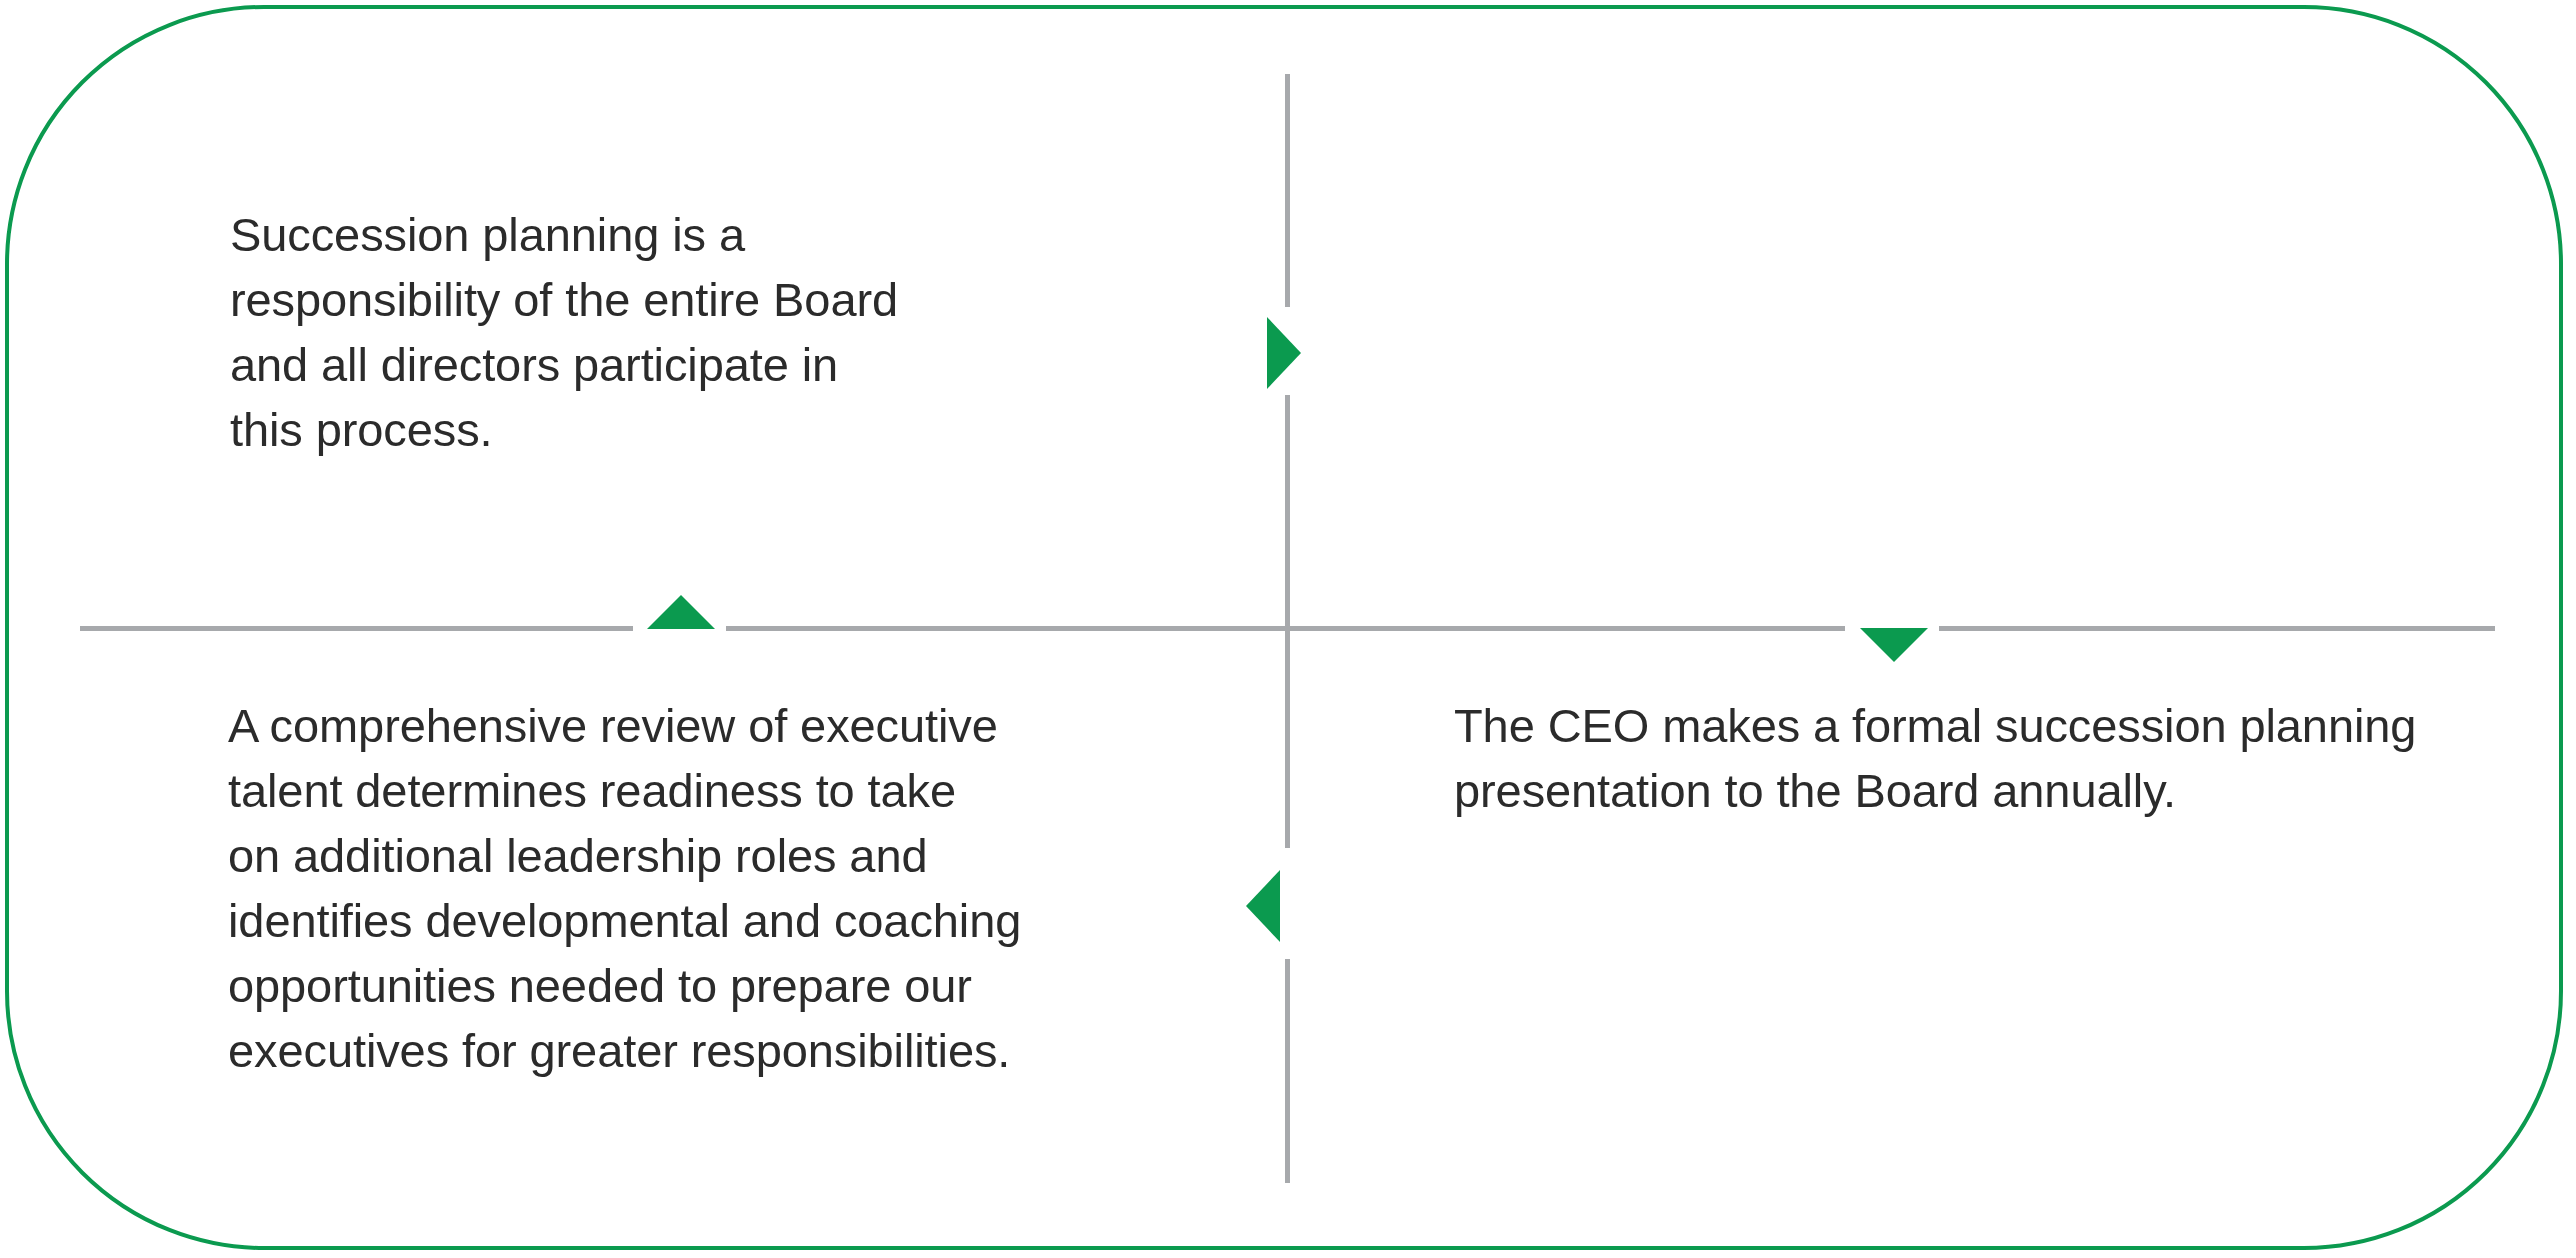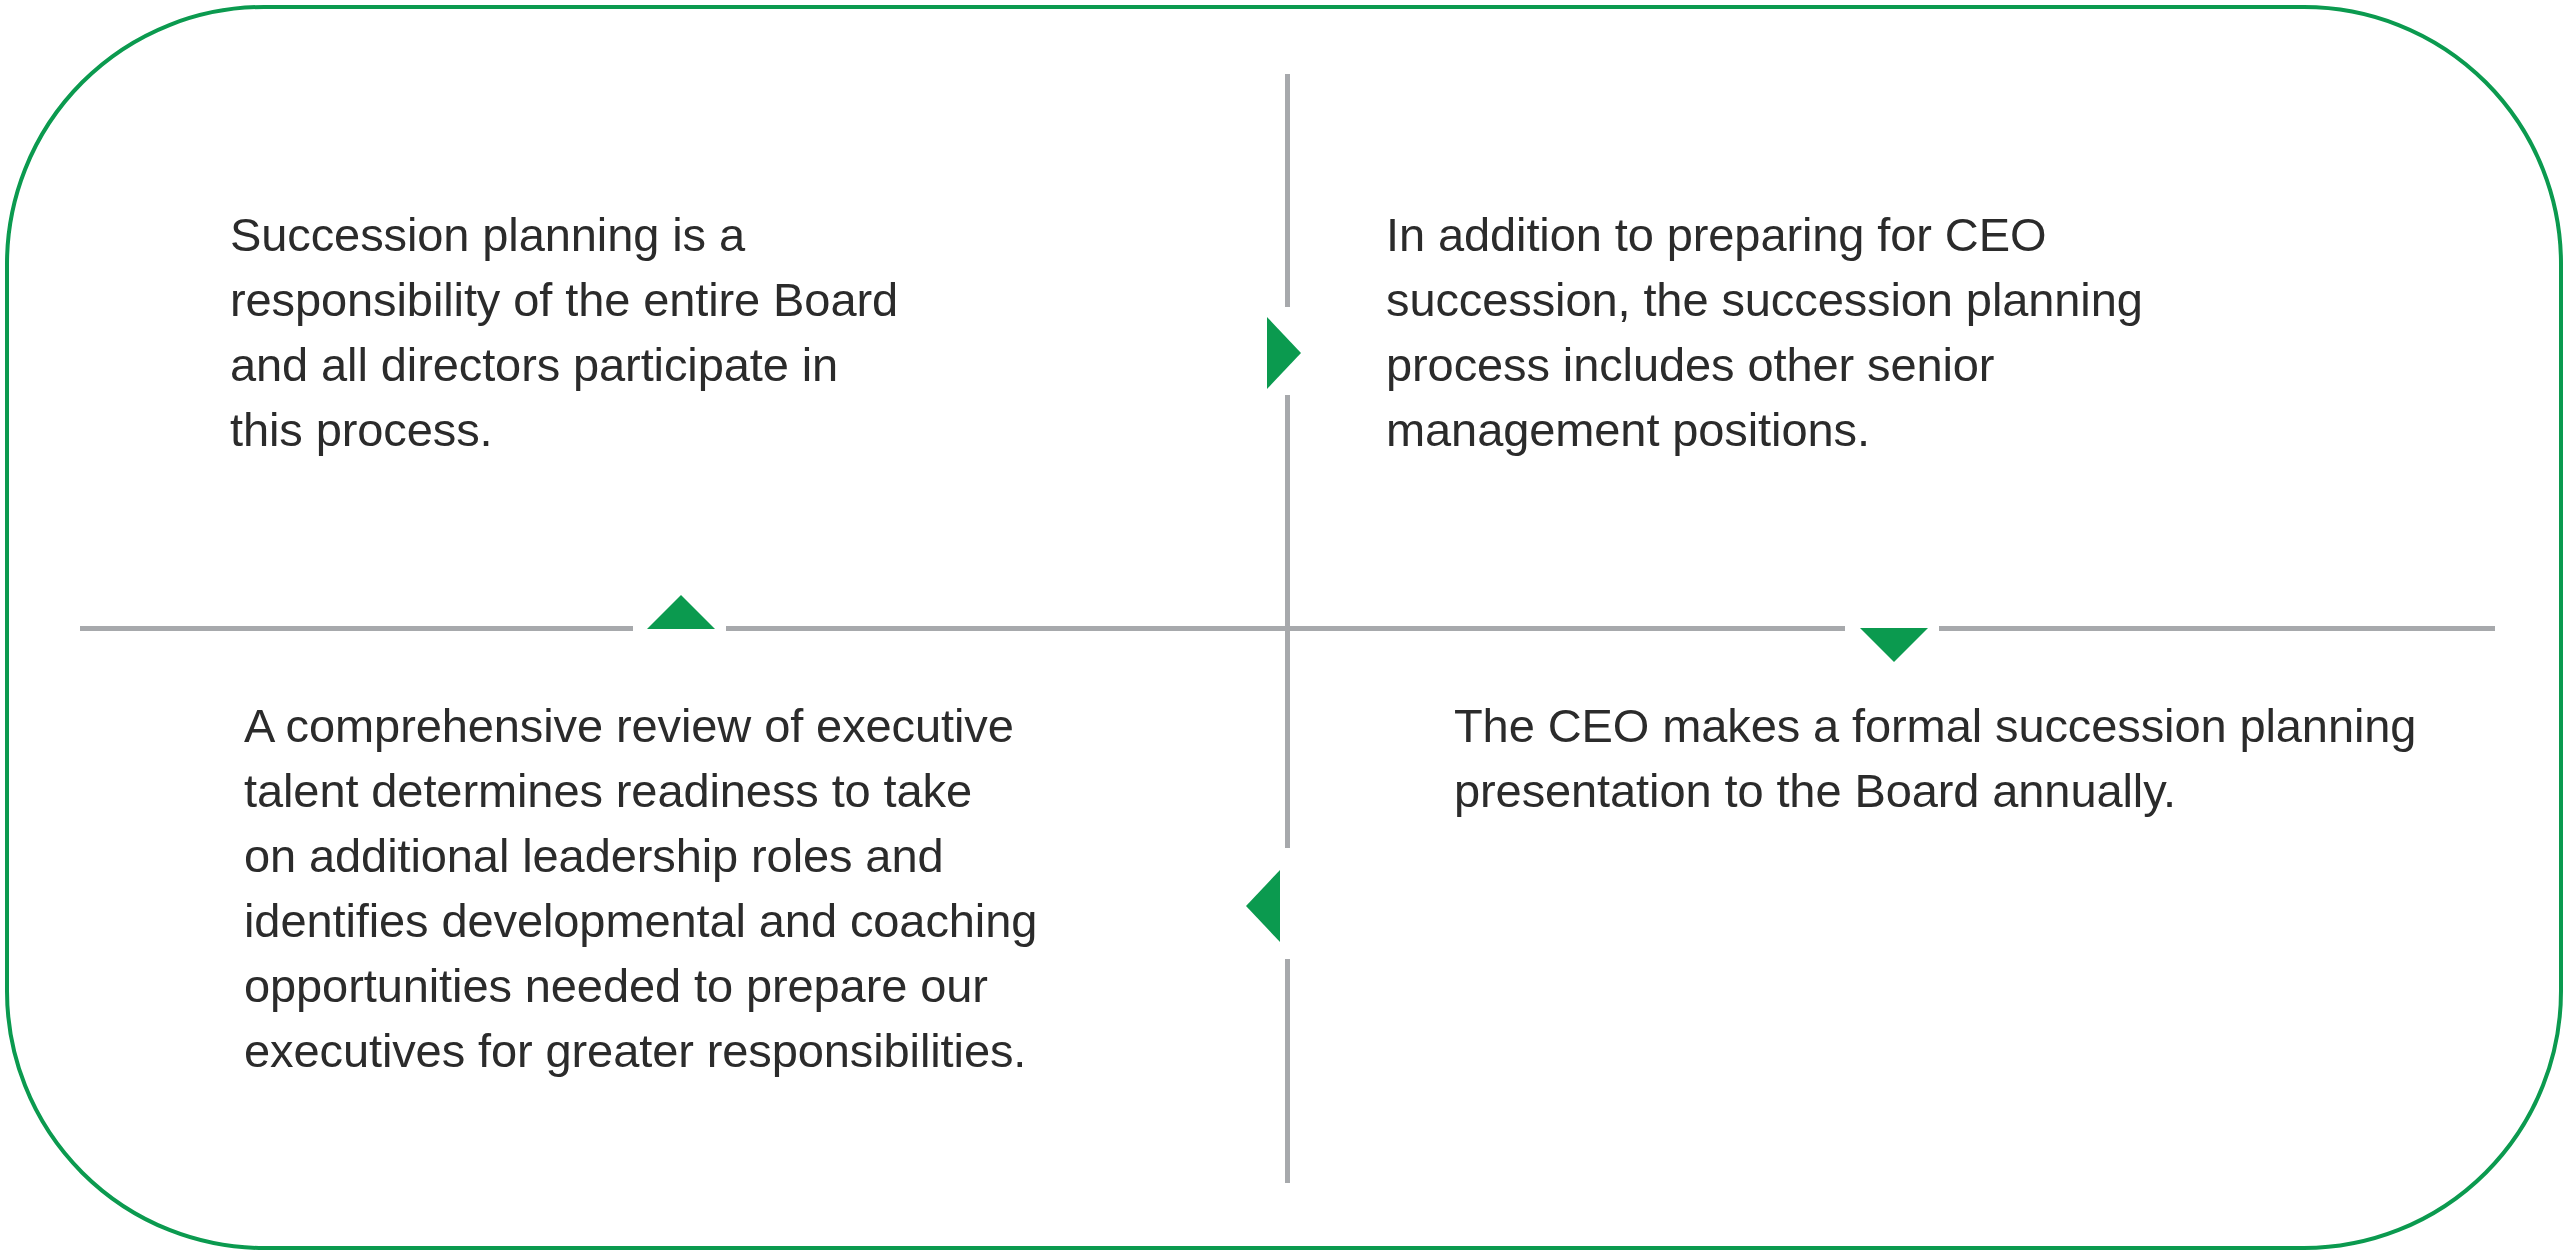--- a/index.html
+++ b/index.html
@@ -89,21 +89,21 @@
     font-family: "Liberation Sans", sans-serif;
     font-size: 47px;
     line-height: 65px;
     font-weight: 400;
     white-space: pre-line;
     letter-spacing: -0.1px;
   }
 
   #text-tl { left: 230px;  top: 202px;  width: 880px; }
   #text-tr { left: 1386px; top: 202px;  width: 906px; }
-  #text-bl { left: 244px;  top: 693px; width: 919px; }
+  #text-bl { left: 228px;  top: 693px; width: 919px; }
   #text-br { left: 1454px; top: 693px; width: 1087px; }
 </style>
 </head>
 <body>
 
 <div id="canvas" style="--accent: #0b9a4f; --rule: #a7a9ac; background: rgb(255, 255, 255); border-radius: 14px;">
 
   <div id="frame"></div>
 
   <div class="vline" id="vline-top"></div>
@@ -117,24 +117,20 @@
   <div class="tri" id="tri-right"></div>
   <div class="tri" id="tri-down"></div>
   <div class="tri" id="tri-left"></div>
   <div class="tri" id="tri-up"></div>
 
   <div class="quad-text" id="text-tl" style="color: rgb(43, 43, 43);">Succession planning is a
 responsibility of the entire Board
 and all directors participate in
 this process.</div>
 
-  <div class="quad-text" id="text-tr" style="color: rgb(43, 43, 43);">In addition to preparing for CEO
-succession, the succession planning
-process includes other senior
-management positions.</div>
 
   <div class="quad-text" id="text-bl" style="color: rgb(43, 43, 43);">A comprehensive review of executive
 talent determines readiness to take
 on additional leadership roles and
 identifies developmental and coaching
 opportunities needed to prepare our
 executives for greater responsibilities.</div>
 
   <div class="quad-text" id="text-br" style="color: rgb(43, 43, 43);">The CEO makes a formal succession planning
 presentation to the Board annually.</div>

